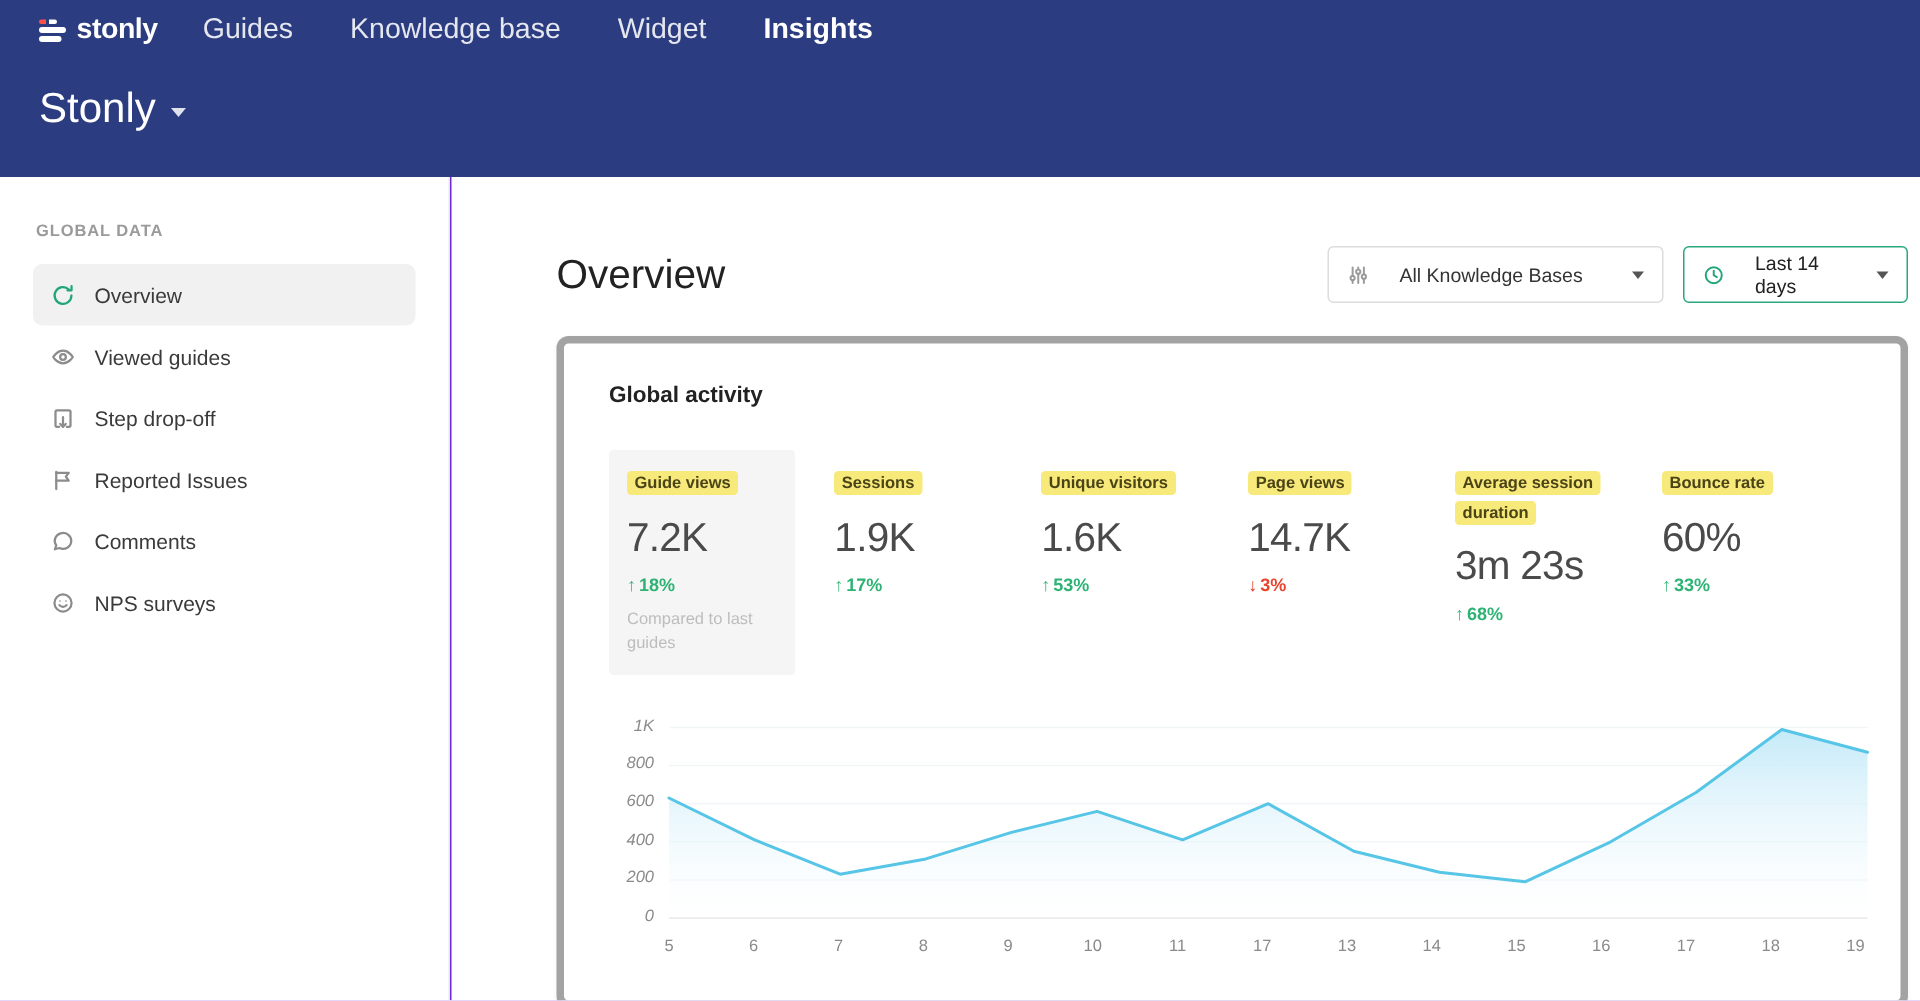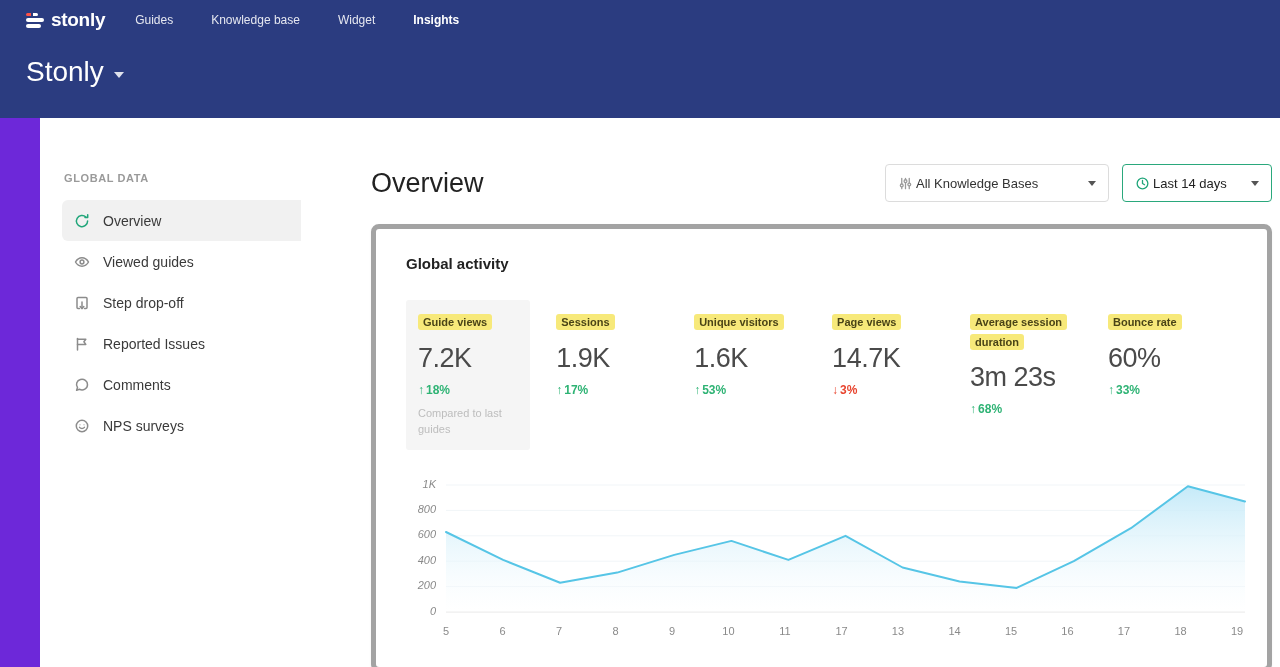--- a/index.html
+++ b/index.html
@@ -11,45 +11,45 @@
   .header { position:absolute; top:0; left:0; right:0; height:118px; background:#2b3c80; }
   .topbar { display:flex; align-items:center; height:40px; padding:0 26px; }
   .logo { display:flex; align-items:center; gap:7px; cursor:pointer; }
   .logo-icon { width:18px; height:15px; display:flex; flex-direction:column; justify-content:space-between; }
   .logo-icon .bar { height:3.2px; border-radius:2px; background:#fff; }
   .logo-icon .b1 { width:12px; background:linear-gradient(90deg,#ff5146 0 5px,transparent 5px 7px,#fff 7px); }
   .logo-icon .b2 { width:18px; }
   .logo-icon .b3 { width:15px; }
   .logo-text { color:#fff; font-size:19px; font-weight:700; letter-spacing:-0.3px; }
   .nav { display:flex; align-items:center; gap:38px; margin-left:30px; }
-  .nav-item { color:rgba(255,255,255,0.88); font-size:12px; cursor:pointer; }
+  .nav-item { color:rgba(255,255,255,0.88); font-size:19px; cursor:pointer; }
   .nav-item.active { color:#fff; font-weight:700; }
   .workspace-row { display:flex; align-items:center; padding-left:26px; margin-top:16px; cursor:pointer; width:max-content; }
   .workspace-title { color:#fff; font-size:28px; font-weight:500; }
   .caret-sm { width:0; height:0; border-left:5px solid transparent; border-right:5px solid transparent;
     border-top:6px solid rgba(255,255,255,0.85); margin-left:10px; margin-top:6px; }
 
   
   .sidebar { position:absolute; top:118px; left:0; bottom:0; width:300px; background:#fff;
-    border-right:1px solid #e7e7e7; padding-top:54px;margin-left:40px; }
+    border-right:1px solid #e7e7e7; padding-top:30px; }
   .side-section-label { font-size:11px; font-weight:700; letter-spacing:0.6px; color:#9a9a9a; margin:0 0 16px 24px; }
   .side-item { display:flex; align-items:center; gap:13px; height:41px; margin:0 22px; padding:0 12px;
     border-radius:6px; cursor:pointer; color:#3a3a3a; font-size:14px; }
   .side-item.active { background:#f1f1f1; }
   .side-icon { width:16px; height:16px; color:#8c8c8c; flex:0 0 16px; display:flex; }
   .side-icon.green { color:#21a67a; }
   .side-icon svg { width:16px; height:16px; }
 
   
   .main { position:absolute; top:118px; left:301px; right:0; bottom:0; background:#fff;
     padding:46px 8px 0 70px; overflow:hidden; }
   .main-head { display:flex; align-items:center; }
   .page-title { font-size:27px; color:#222; font-weight:400; }
   .filters { margin-left:auto; display:flex; gap:13px; }
-  .dropdown { height:38px; display:flex; align-items:center; gap:3px; padding:0 12px; background:#fff;
+  .dropdown { height:38px; display:flex; align-items:center; gap:20px; padding:0 12px; background:#fff;
     border:1px solid #dcdcdc; border-radius:4px; font-size:13px; color:#333; cursor:pointer; }
   .dropdown .dd-caret { width:0; height:0; border-left:4px solid transparent; border-right:4px solid transparent;
     border-top:5px solid #555; margin-left:auto; }
   .dropdown.dd-kb { width:224px; }
   .dropdown.dd-lang { width:167px; }
   .dropdown.dd-date { width:150px; border-color:#2aa87c; font-weight:500; color:#222; }
   .dd-icon { width:15px; height:15px; color:#9a9a9a; display:flex; }
   .dd-icon svg { width:15px; height:15px; }
   .dd-icon.green { color:#21a67a; }
 

